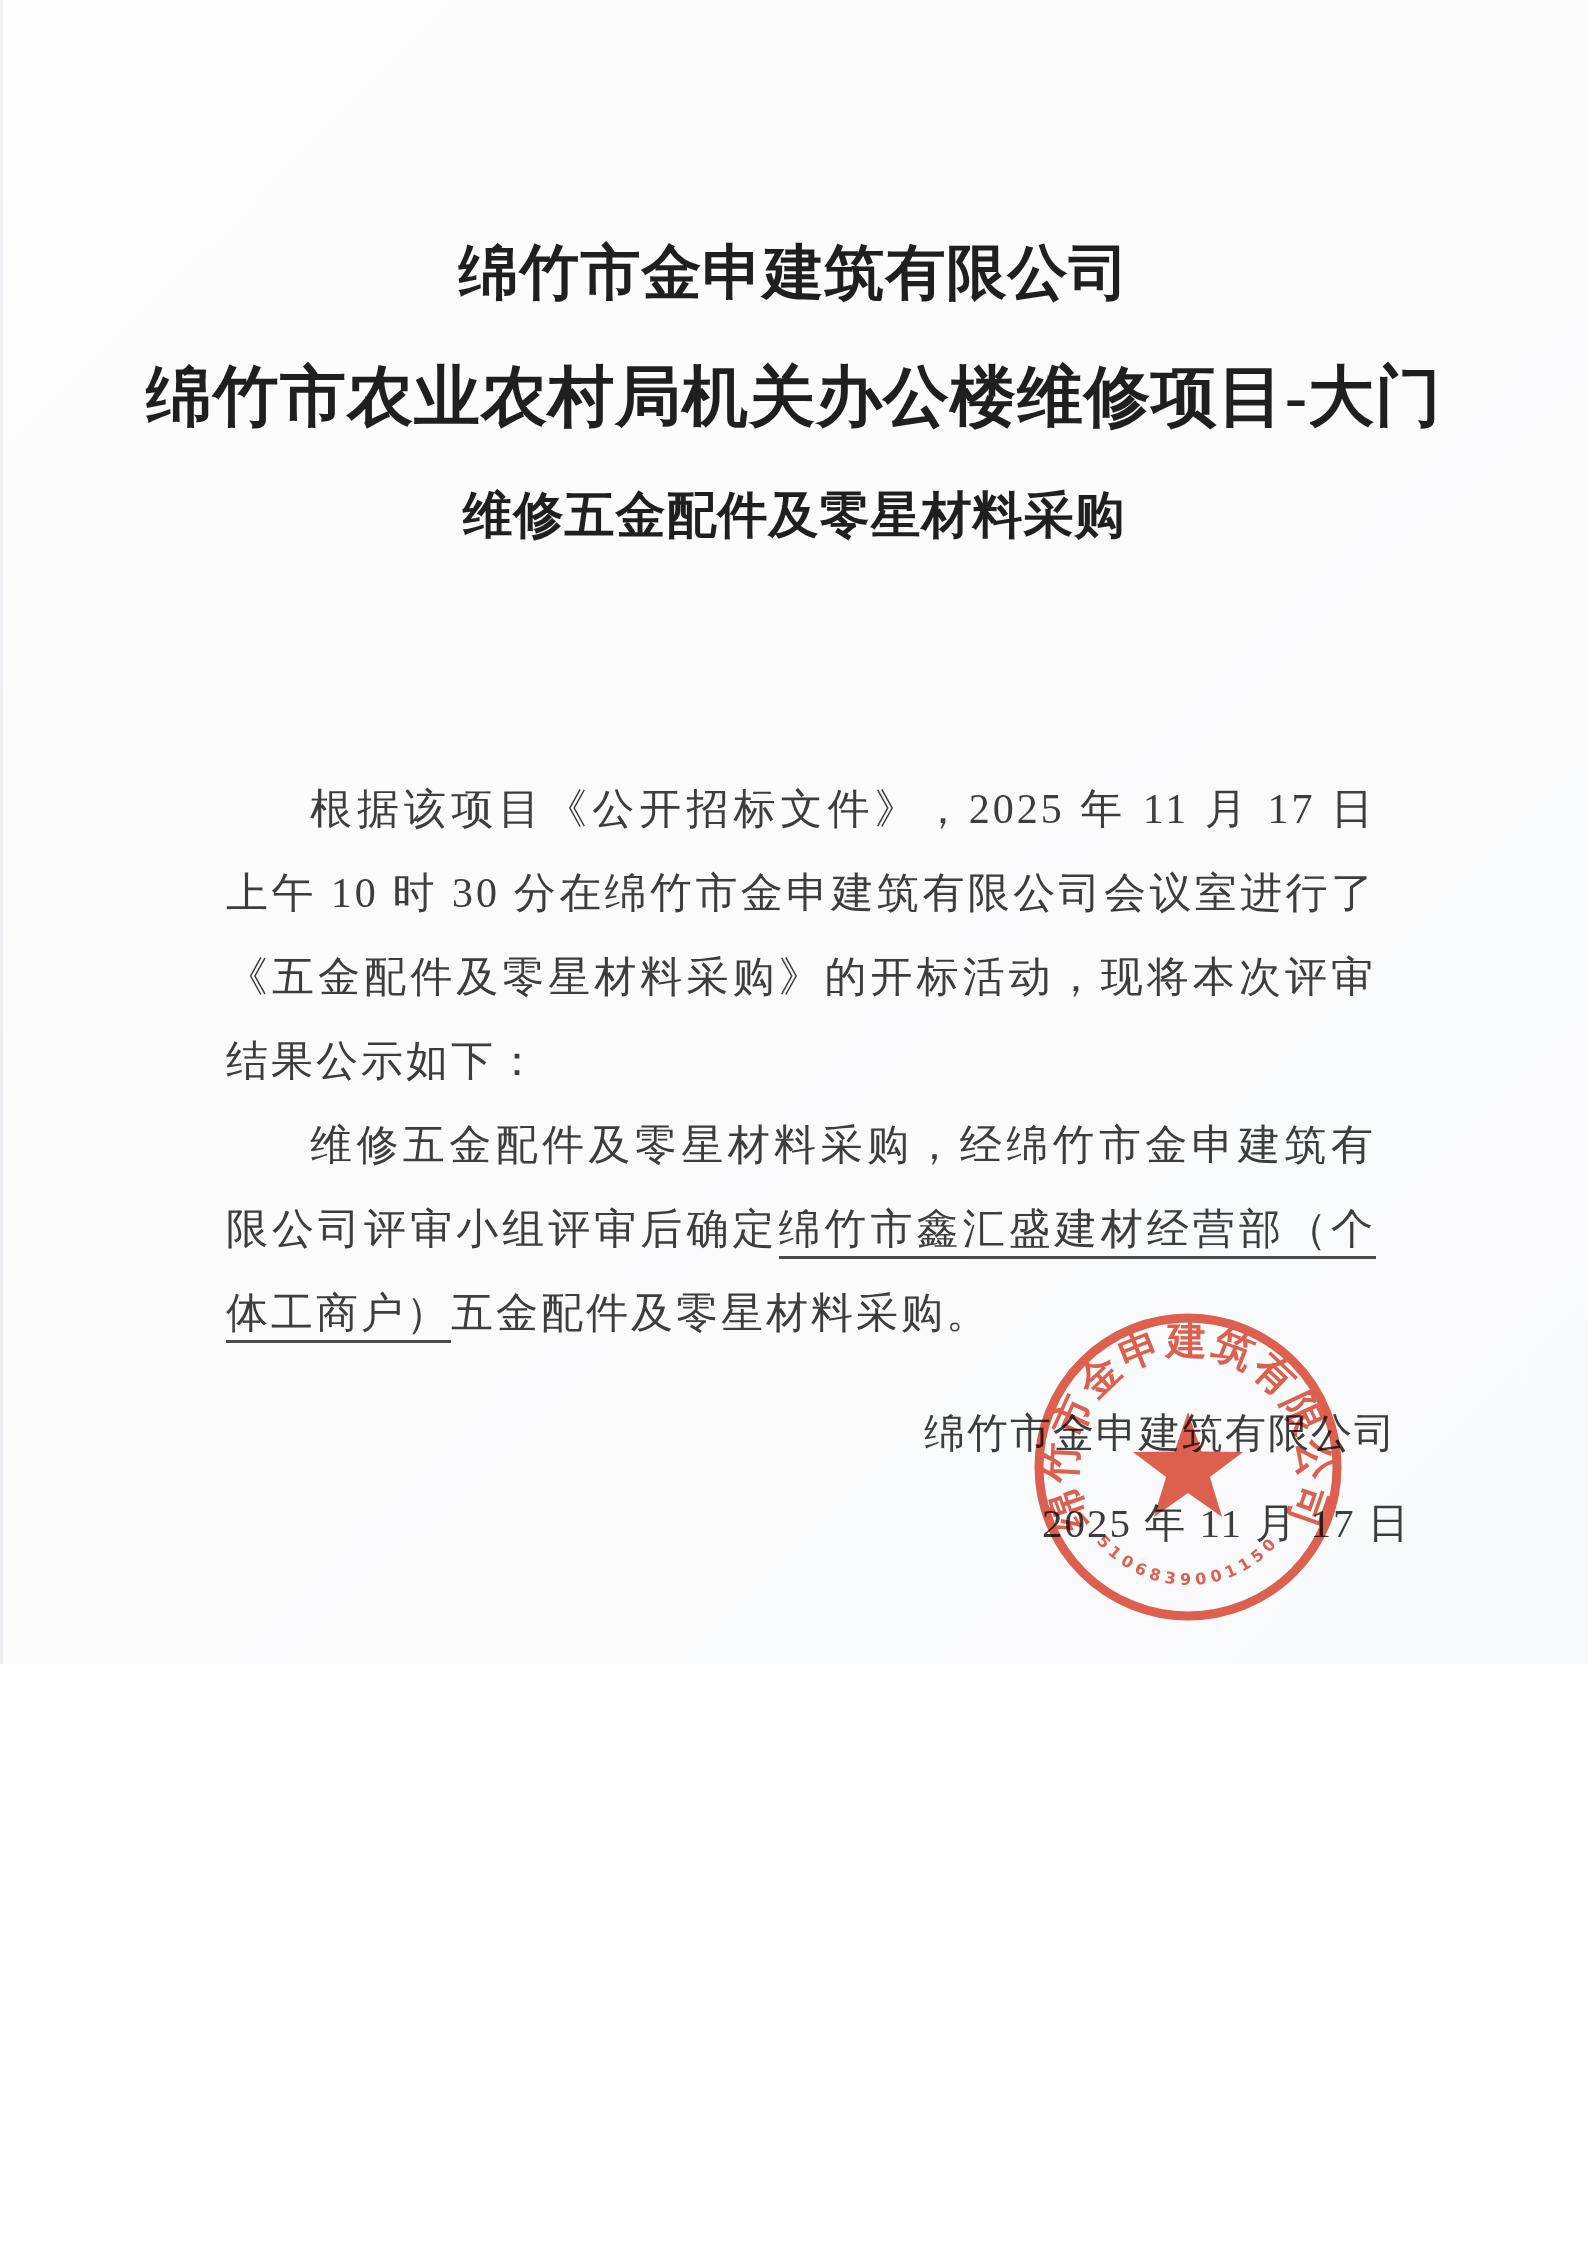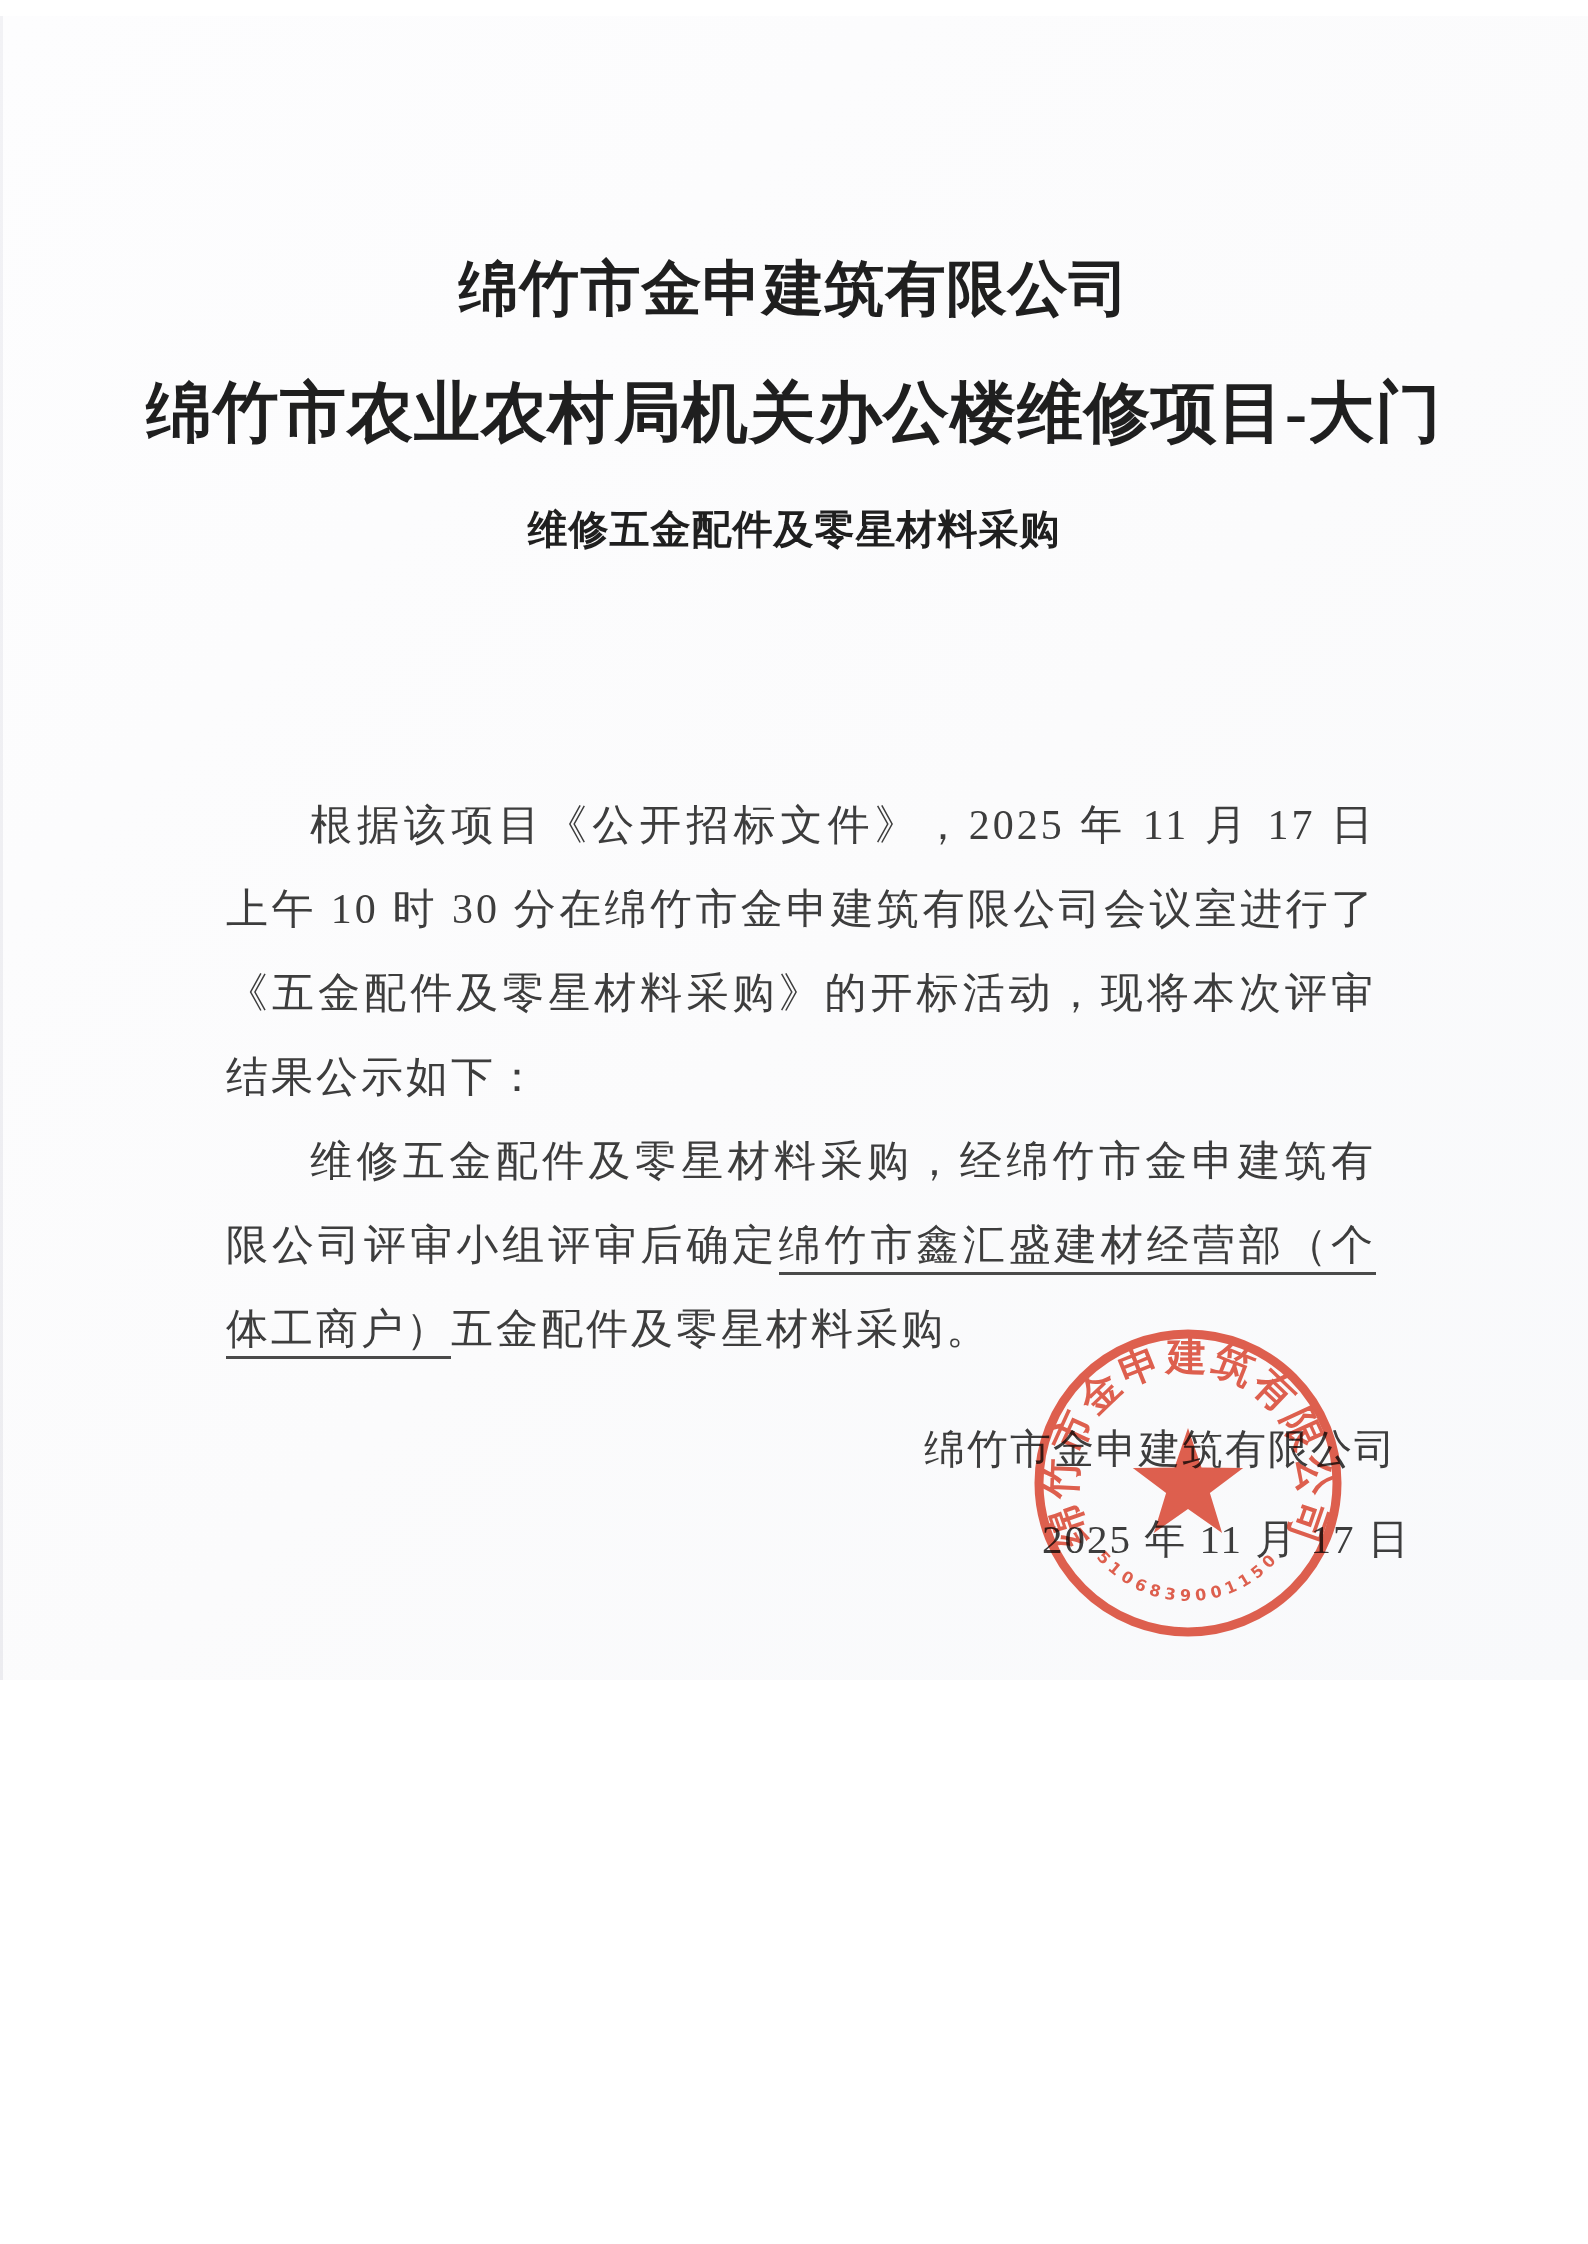--- a/index.html
+++ b/index.html
@@ -1,20 +1,20 @@
 <!DOCTYPE html>
 <html style="--stamp-red: #e0503c;"><head>
 <meta charset="utf-8">
 <style>
   html, body { margin: 0; padding: 0; background: #ffffff; }
   .page {
     position: relative;
     width: 1588px;
     height: 1664px;
-    margin: 16px auto;
+    margin: 0 auto;
     background: linear-gradient(135deg, #fdfdfe 0%, #fbfbfc 55%, #f8f9fb 100%);
     overflow: hidden;
     font-family: "Liberation Serif", "DejaVu Serif", serif;
   }
   
   .page::before {
     content: "";
     position: absolute; left: 0; top: 0; width: 3px; height: 100%;
     background: linear-gradient(#e9e9ee, #e0e0e6);
     opacity: .55;
@@ -22,21 +22,21 @@
   .titles {
     position: absolute;
     left: 0; top: 243px; width: 100%;
     text-align: center;
     color: #1f1f1f;
     font-weight: 700;
   }
   .title-line { line-height: 1; white-space: nowrap; }
   .t1 { font-size: 60px; margin-bottom: 61px; letter-spacing: 1px; }
   .t2 { font-size: 66px; margin-bottom: 64px; letter-spacing: 1px; }
-  .t3 { font-size: 40px; margin-bottom: 46px; letter-spacing: 1px; }
+  .t3 { font-size: 50px; margin-bottom: 46px; letter-spacing: 1px; font-family: Liberation Mono, monospace; }
   .t4 { font-size: 60px; letter-spacing: 1px; }
   .doc-body {
     position: absolute;
     left: 226px; top: 767px; width: 1150px;
     font-size: 42px;
     line-height: 84px;
     letter-spacing: 3px;
     color: #3d3d3d;
     text-align: justify;
   }

